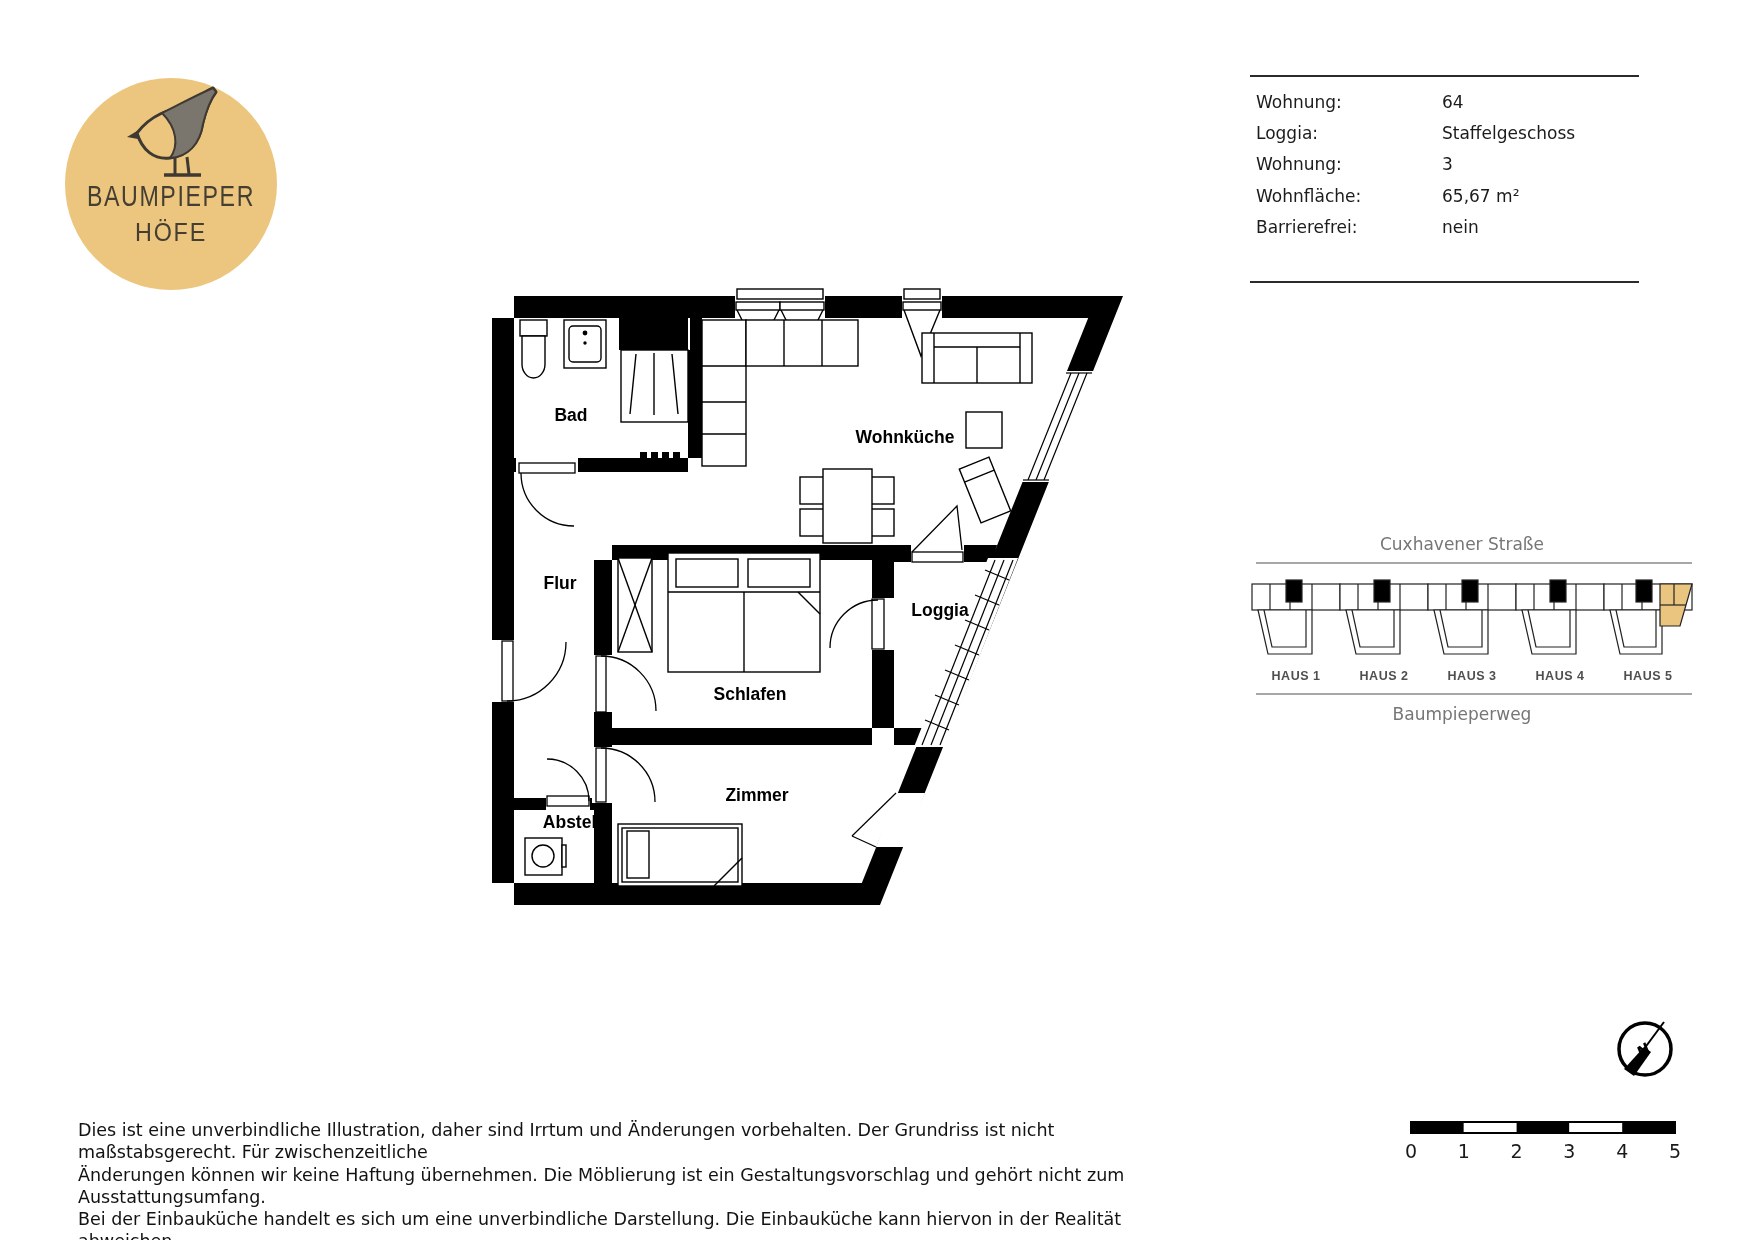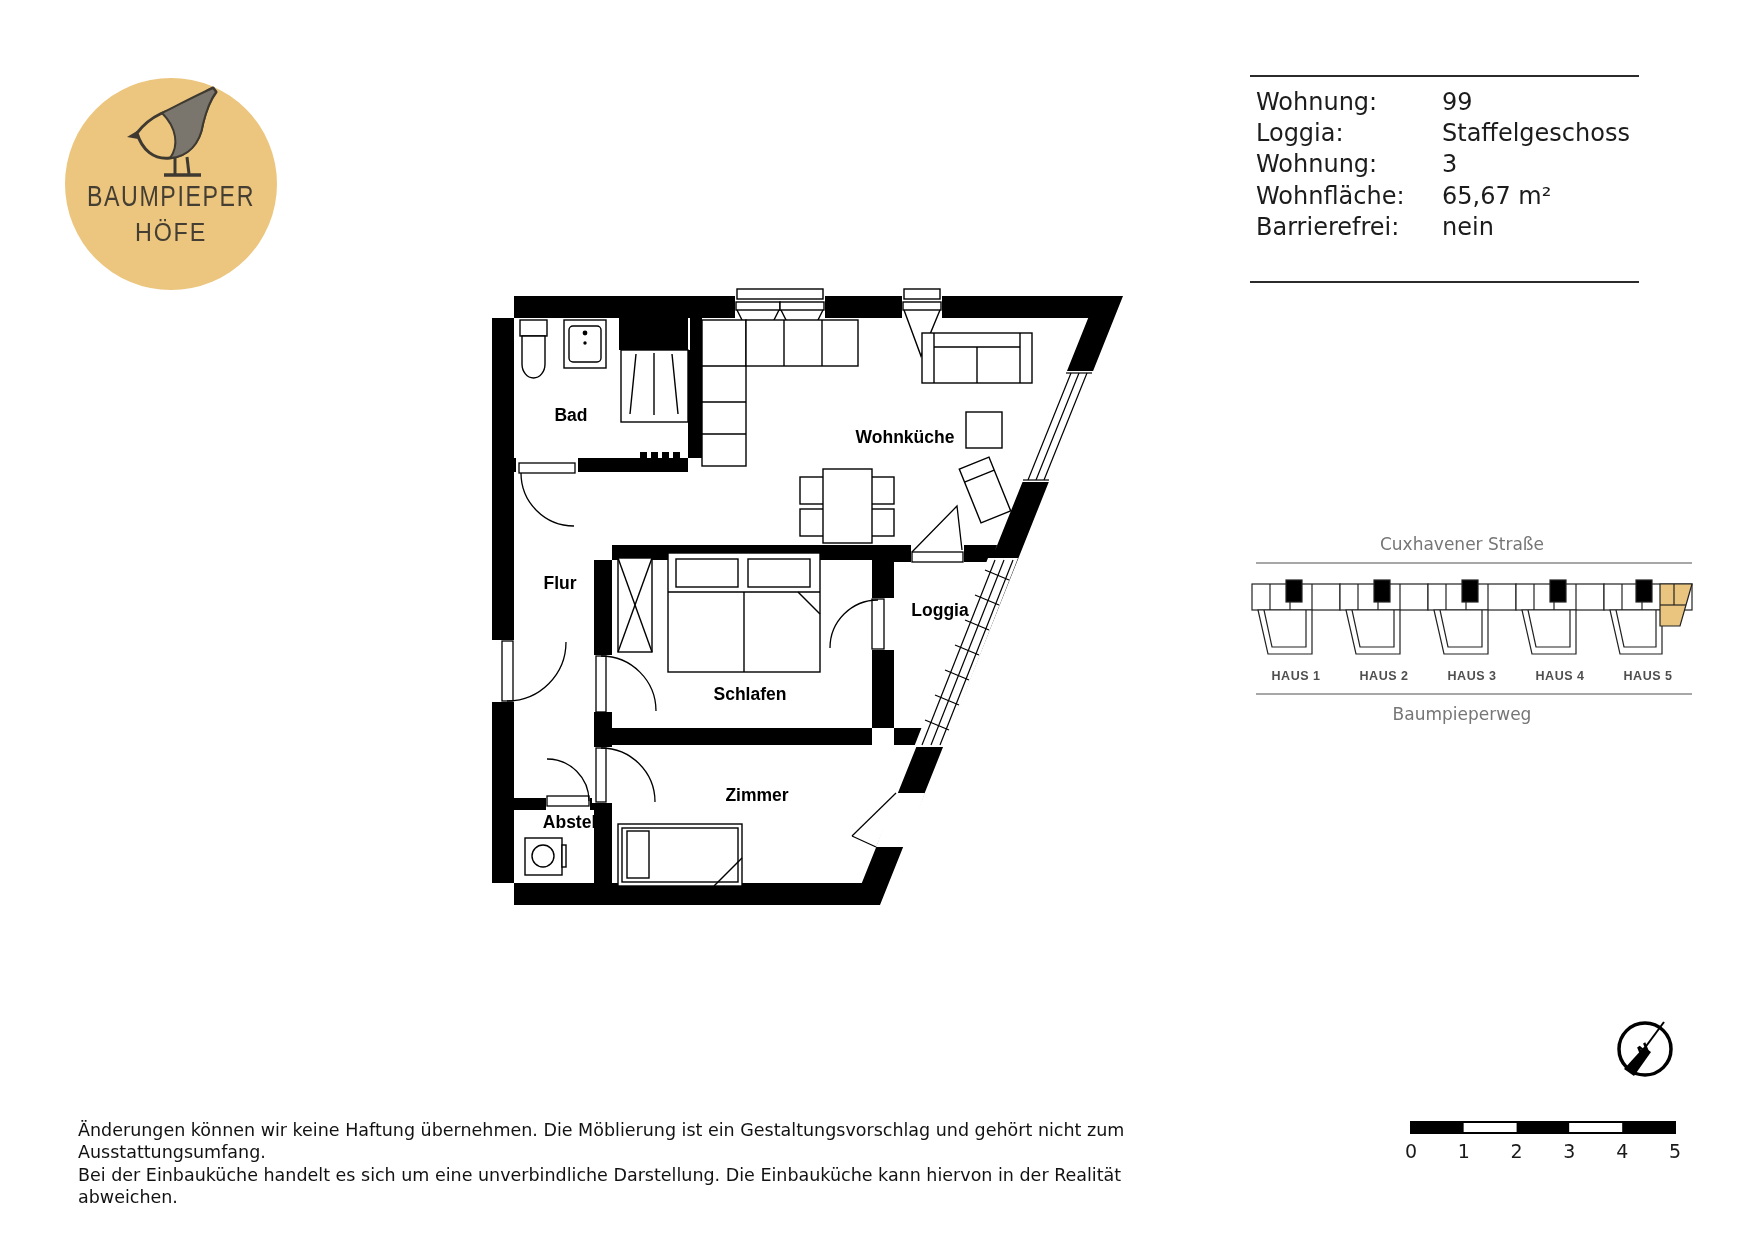--- a/index.html
+++ b/index.html
@@ -6,21 +6,21 @@
   .page{position:relative;width:1753px;height:1240px;background:#ffffff;overflow:hidden;
         font-family:"DejaVu Sans","Liberation Sans",sans-serif;color:#1c1c1c;}
   svg{position:absolute;left:0;top:0;}
   .plan-label{font-family:"Liberation Sans",sans-serif;font-weight:bold;font-size:17.5px;fill:#000;}
   .street-label{font-size:17px;fill:#767676;}
   .haus-label{font-family:"Liberation Sans",sans-serif;font-weight:bold;font-size:12.5px;fill:#4f4f4f;letter-spacing:.5px;}
   .scale-num{font-size:19px;fill:#1a1a1a;}
   .logo-text{font-family:"Liberation Sans",sans-serif;fill:#453e33;letter-spacing:2px;}
   .info-table{position:absolute;left:1250px;top:75px;width:389px;height:208px;box-sizing:border-box;
       border-top:2px solid #2b2b2b;border-bottom:2px solid #2b2b2b;padding:10px 0 0 6px;}
-  .info-row{display:flex;font-size:24px;line-height:31.2px;justify-content:space-between;}
+  .info-row{display:flex;font-size:17px;line-height:31.2px;justify-content:space-between;}
   .info-row .lbl{width:186px;}
   .info-row .val{flex:1;}
   .disclaimer{position:absolute;left:78px;top:1119px;width:1120px;font-size:17.5px;line-height:22.3px;color:#121212;}
   text{font-family:"DejaVu Sans","Liberation Sans",sans-serif;}
 </style>
 </head>
 <body>
 
 <div class="page">
 
@@ -334,21 +334,21 @@
         <line x1="164" y1="175" x2="201" y2="175" stroke="#3f3a31" stroke-width="3.5"></line>
       </g>
       <text class="logo-text" x="171" y="206" font-size="29" text-anchor="middle" textLength="168" lengthAdjust="spacingAndGlyphs">BAUMPIEPER</text>
       <text class="logo-text" x="171" y="241" font-size="26" text-anchor="middle" textLength="72" lengthAdjust="spacingAndGlyphs">HÖFE</text>
     </g>
   </svg>
 
   <div class="info-table">
     <div class="info-row">
       <span class="lbl">Wohnung:</span>
-      <span class="val">99</span>
+      <span class="val">64</span>
     </div>
     <div class="info-row">
     </div>
     <div class="info-row">
       <span class="lbl">Loggia:</span>
       <span class="val">Staffelgeschoss</span>
     </div>
     <div class="info-row">
       <span class="lbl">Wohnung:</span>
       <span class="val">3</span>
@@ -357,17 +357,18 @@
       <span class="lbl">Wohnfläche:</span>
       <span class="val">65,67 m²</span>
     </div>
     <div class="info-row">
       <span class="lbl">Barrierefrei:</span>
       <span class="val">nein</span>
     </div>
   </div>
 
   <div class="disclaimer">
+    <div>Dies ist eine unverbindliche Illustration, daher sind Irrtum und Änderungen vorbehalten. Der Grundriss ist nicht maßstabsgerecht. Für zwischenzeitliche</div>
     <div>Änderungen können wir keine Haftung übernehmen. Die Möblierung ist ein Gestaltungsvorschlag und gehört nicht zum Ausstattungsumfang.</div>
     <div>Bei der Einbauküche handelt es sich um eine unverbindliche Darstellung. Die Einbauküche kann hiervon in der Realität abweichen.</div>
   </div>
 
 </div>
 
 </body></html>

